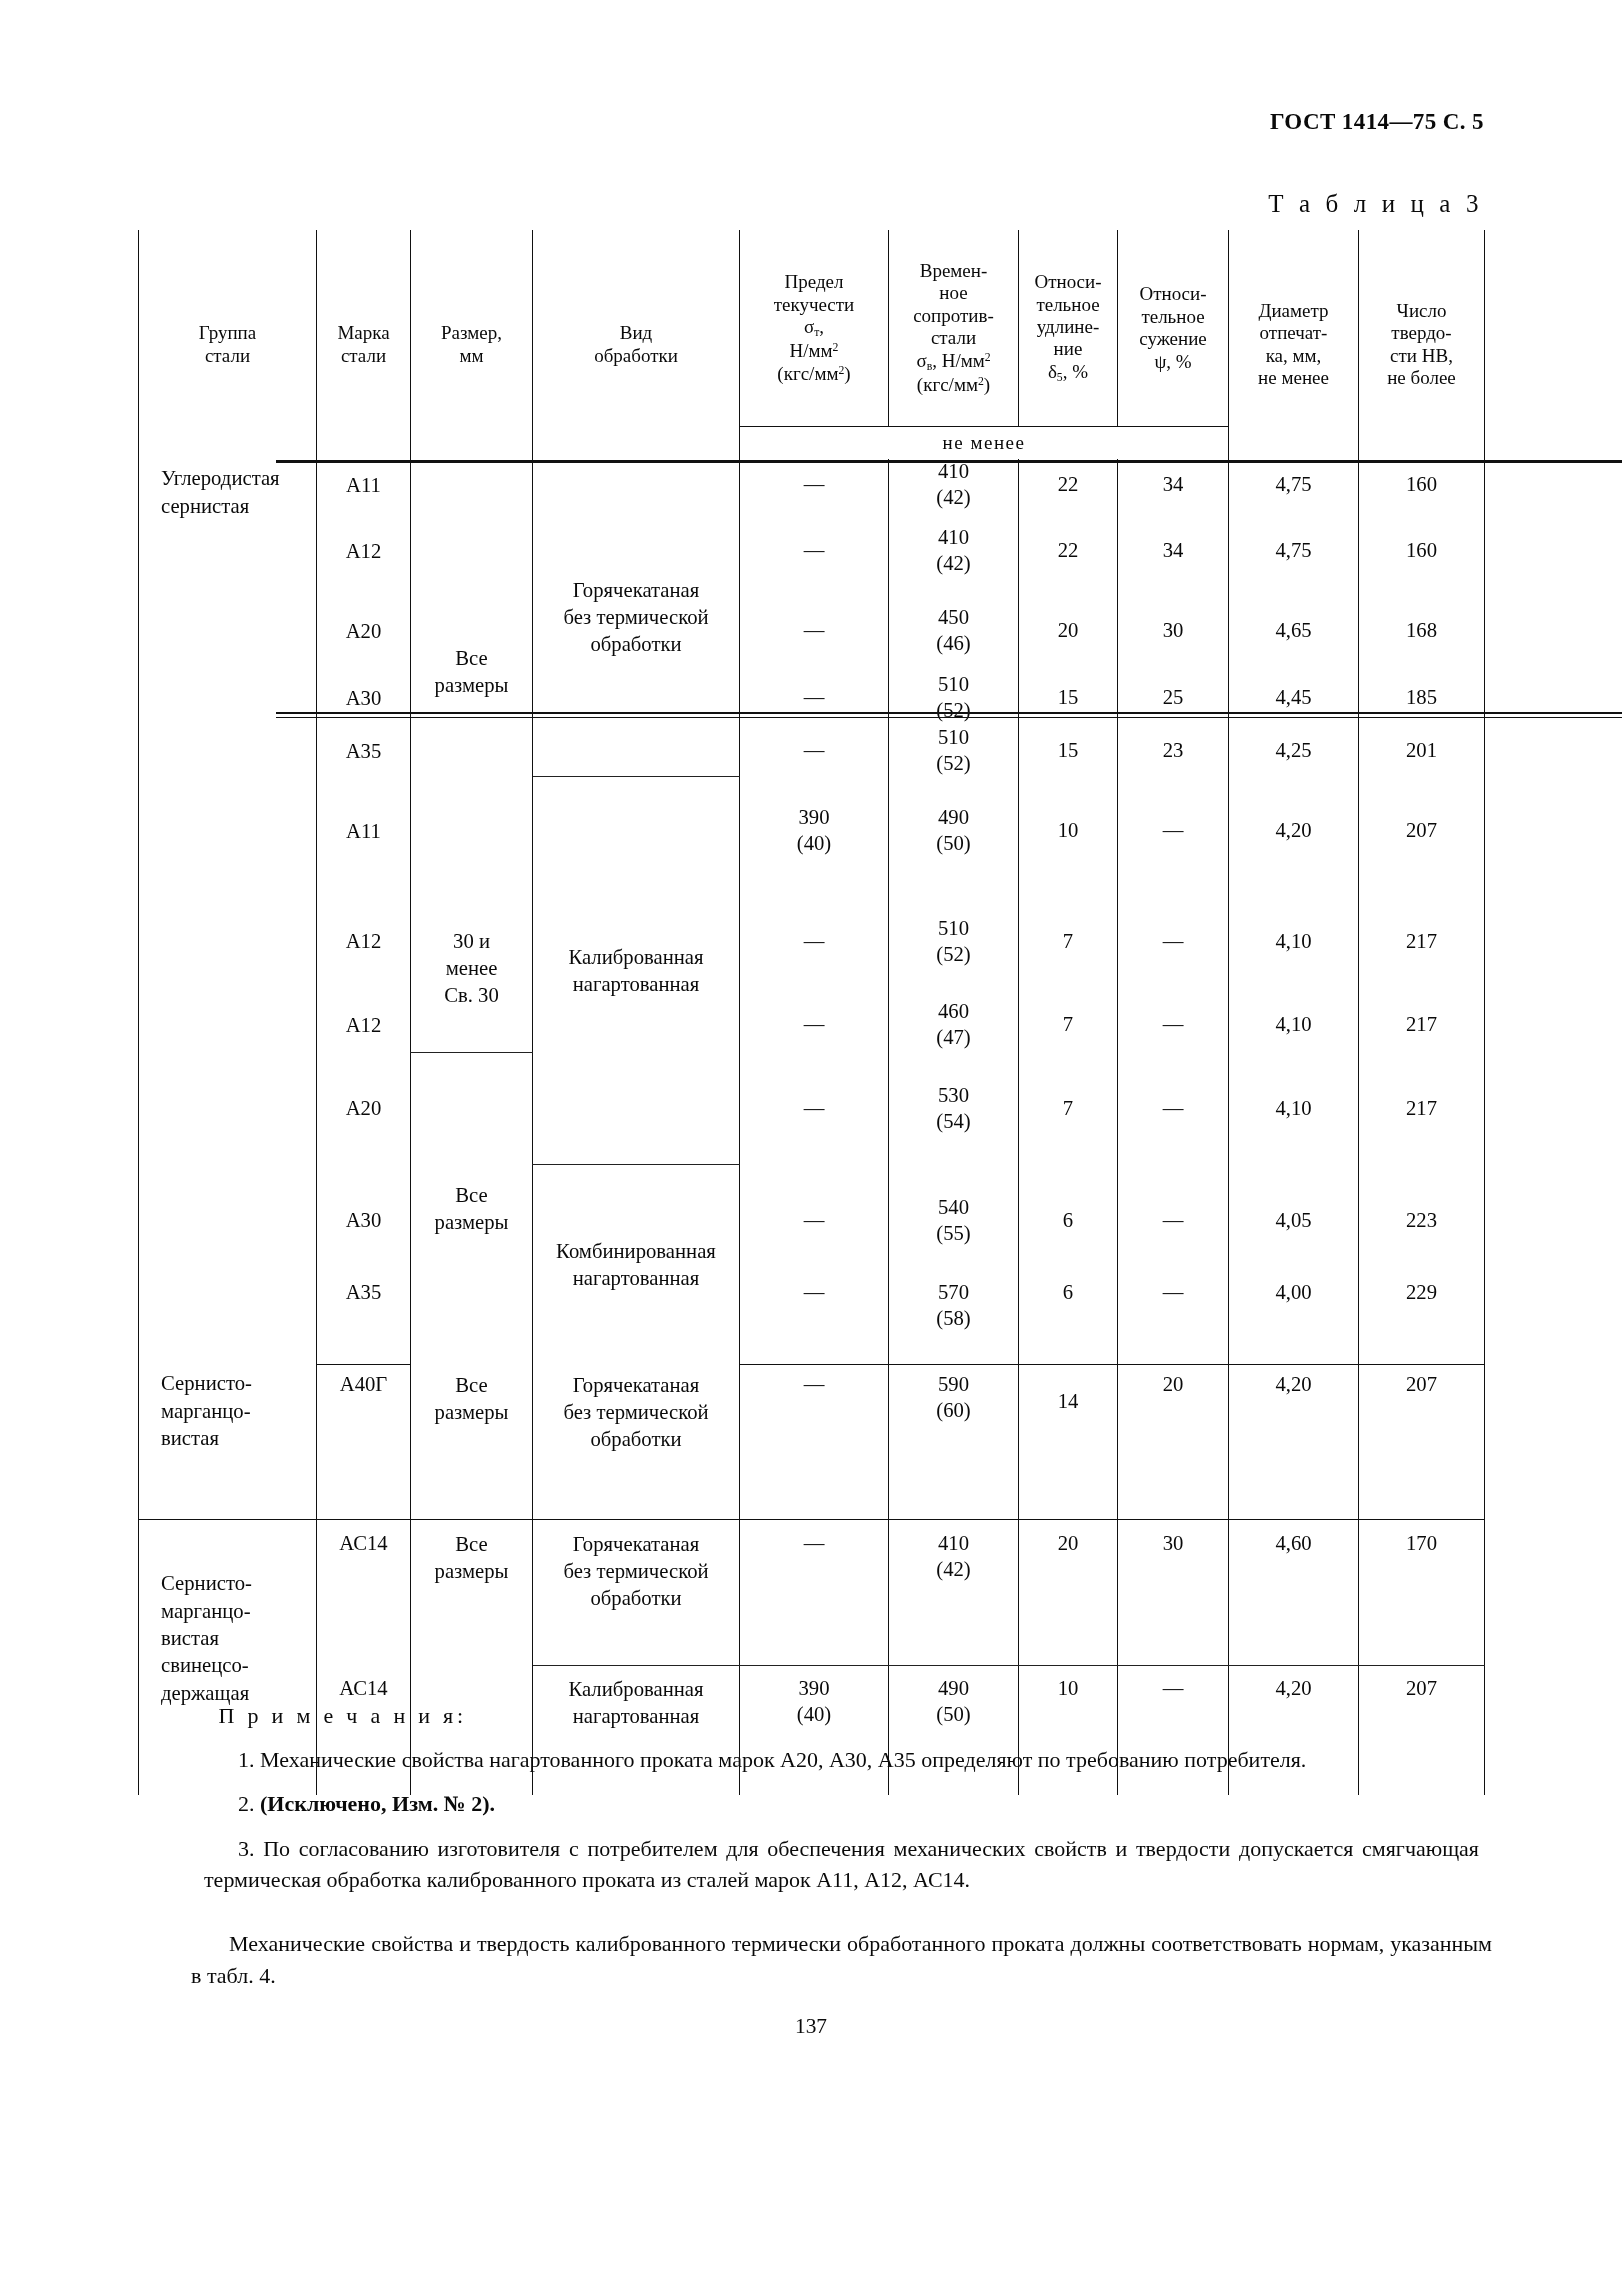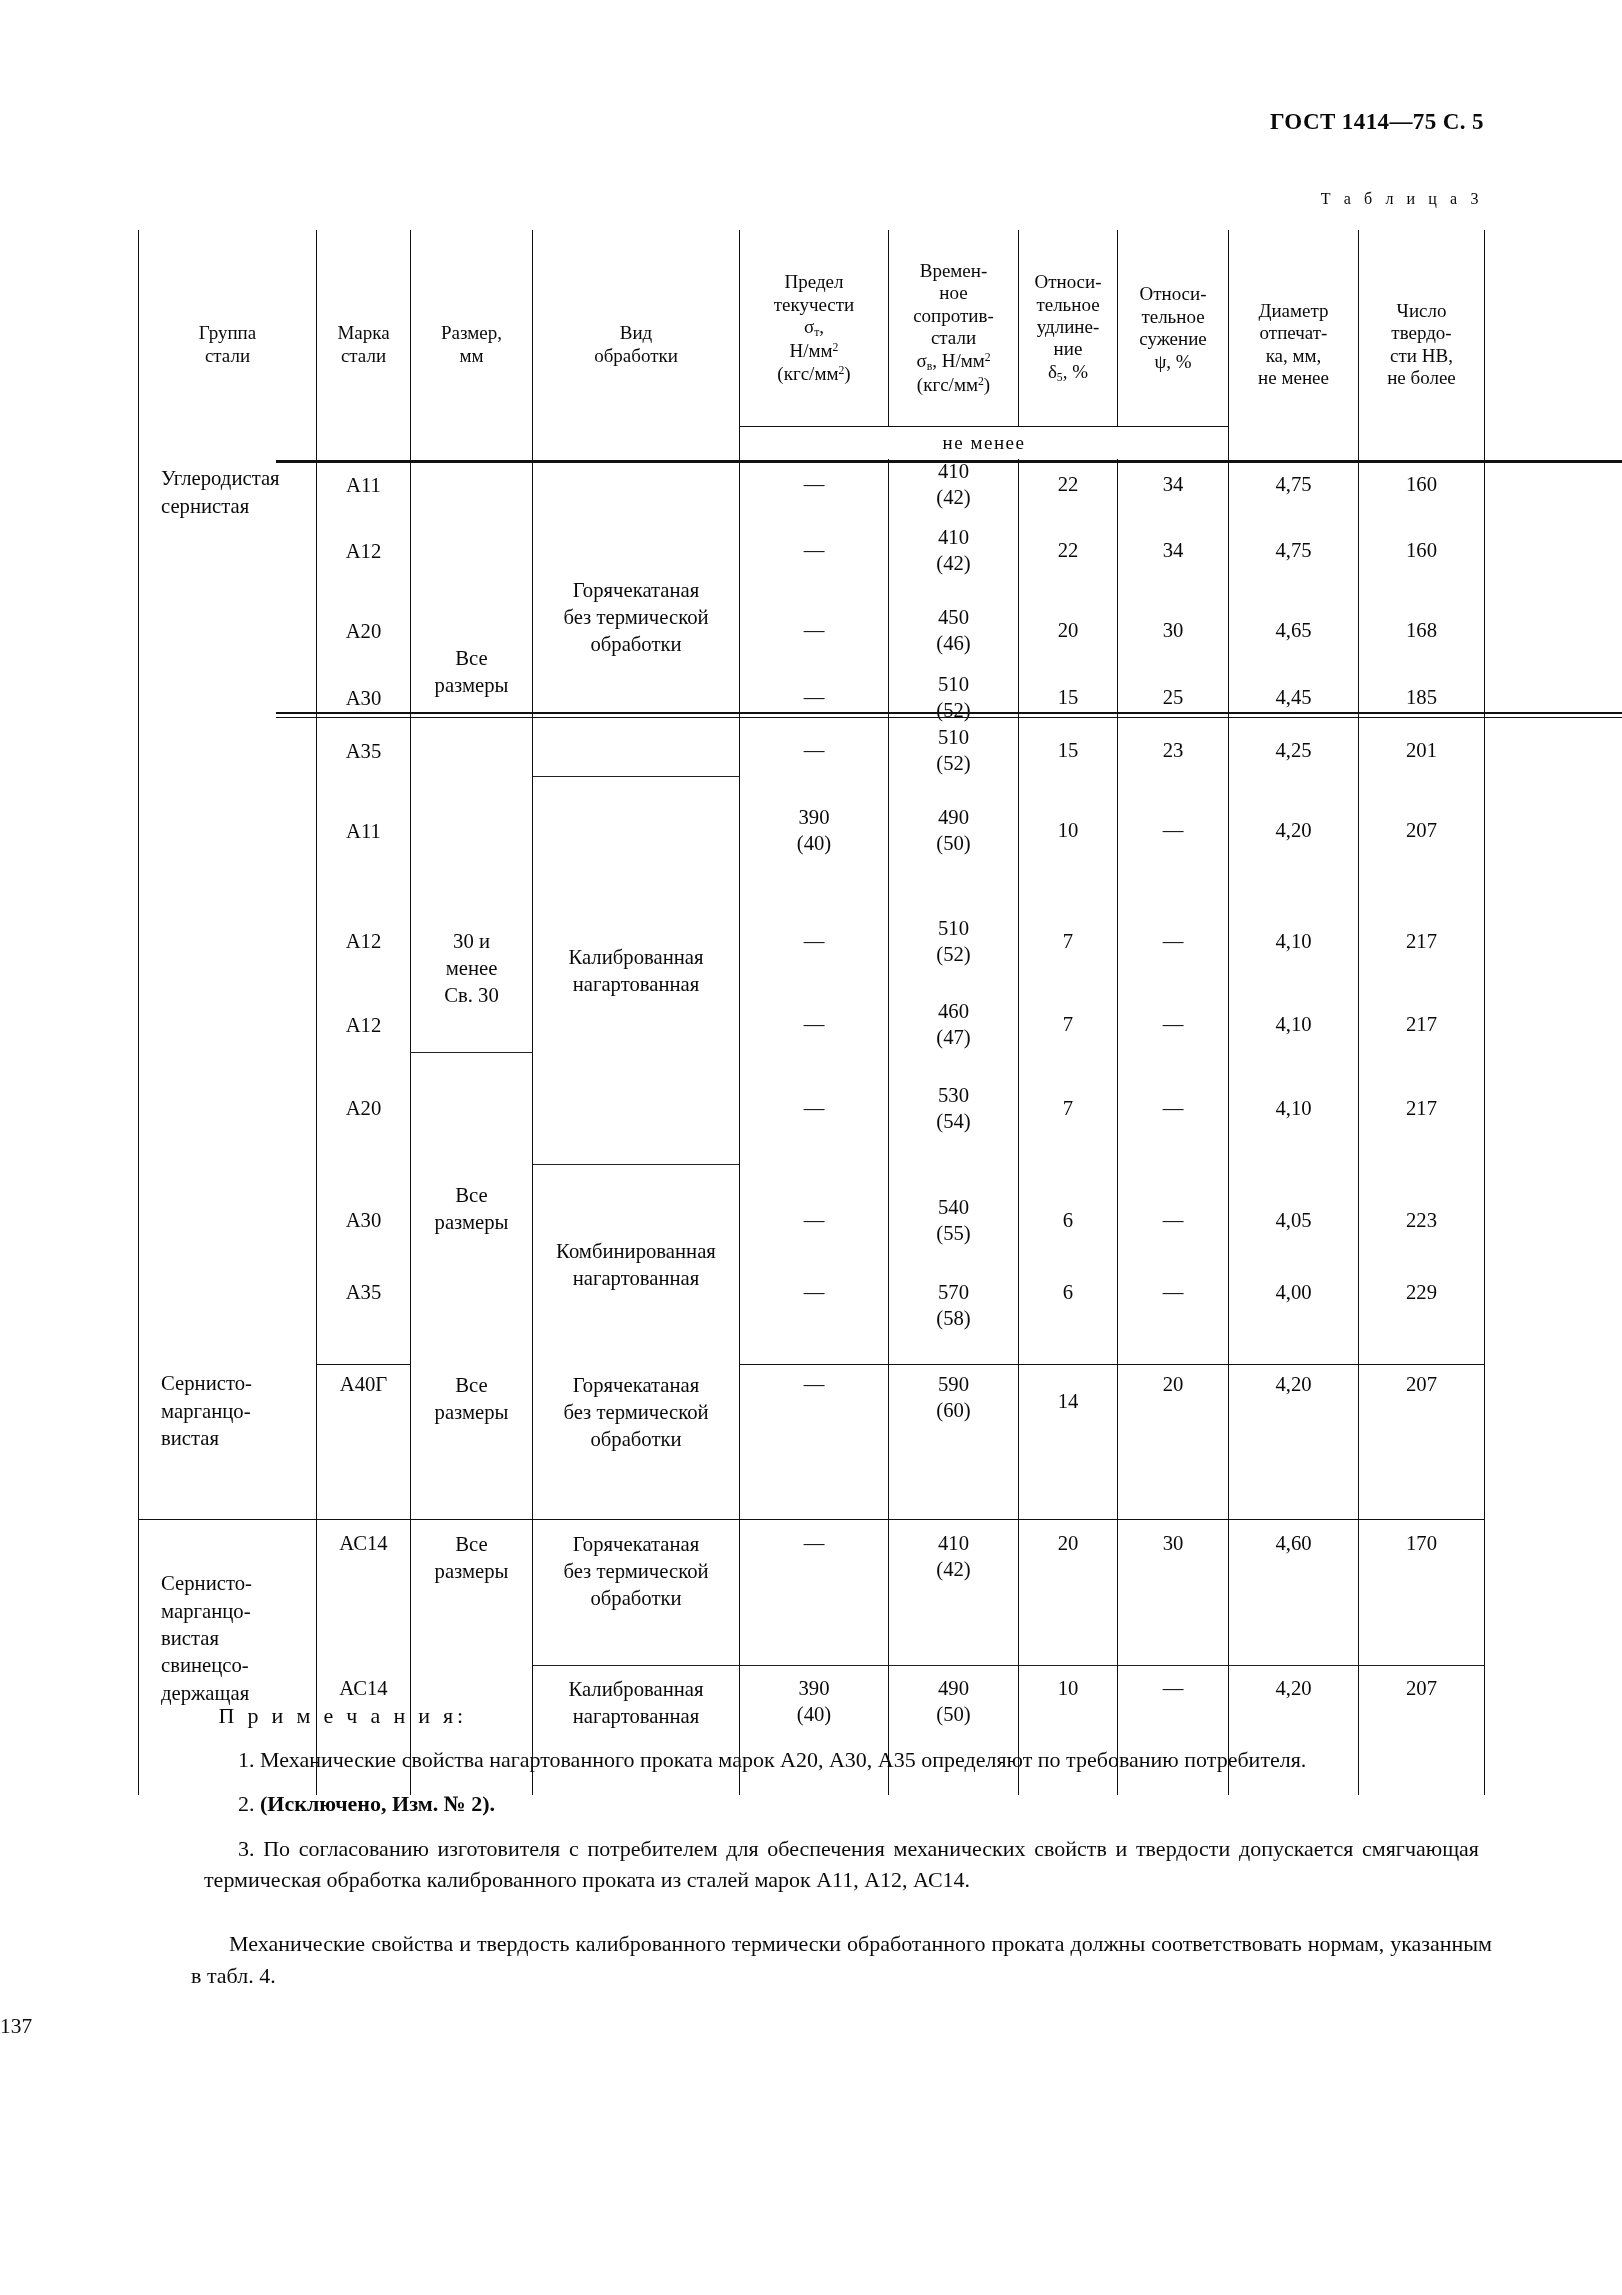--- a/index.html
+++ b/index.html
@@ -4,21 +4,21 @@
 <style>
   html,body{margin:0;padding:0;background:#ffffff;}
   body{width:1622px;height:2295px;font-family:"Liberation Serif",serif;color:#0a0a0a;position:relative;}
 
   .page{position:absolute;inset:0;}
 
   
   .runhead{position:absolute;top:109px;right:138px;font-size:23px;font-weight:bold;letter-spacing:0.4px;}
 
   
-  .tcaption{position:absolute;top:190px;right:139px;font-size:16px;letter-spacing:4.6px;}
+  .tcaption{position:absolute;top:190px;right:139px;font-size:25px;letter-spacing:4.6px;}
 
   
   .tbl{position:absolute;left:138px;top:230px;width:1347px;}
   table{border-collapse:collapse;width:1347px;table-layout:fixed;font-size:19px;}
   td,th{padding:0;margin:0;vertical-align:middle;text-align:center;font-weight:normal;
         line-height:1.18;}
 
   
   .vl{border-left:1.9px solid #111;}
   .vr{border-right:1.9px solid #111;}
@@ -47,21 +47,21 @@
 
   
   .notes{position:absolute;left:191px;top:1687px;width:1301px;font-size:22px;line-height:1.42;text-align:justify;}
   .notes .nh{letter-spacing:3.8px;margin-left:27.5px;}
   .notes p{margin:13px;}
   .notes .ind{text-indent:34px;}
   .notes b{font-weight:bold;}
 
   .closing{position:absolute;left:191px;top:1928px;width:1301px;font-size:22px;line-height:1.45;text-align:justify;text-indent:38px;}
 
-  .folio{position:absolute;top:2014px;left:0;width:1622px;text-align:left;font-size:21.4px;}
+  .folio{position:absolute;top:2014px;left:0;width:1622px;text-align:center;font-size:21.4px;}
 </style>
 </head>
 <body>
 
 <div class="page">
 
   <div class="runhead">ГОСТ 1414—75 С. 5</div>
 
   <div class="tcaption">Т а б л и ц а  3</div>
 

